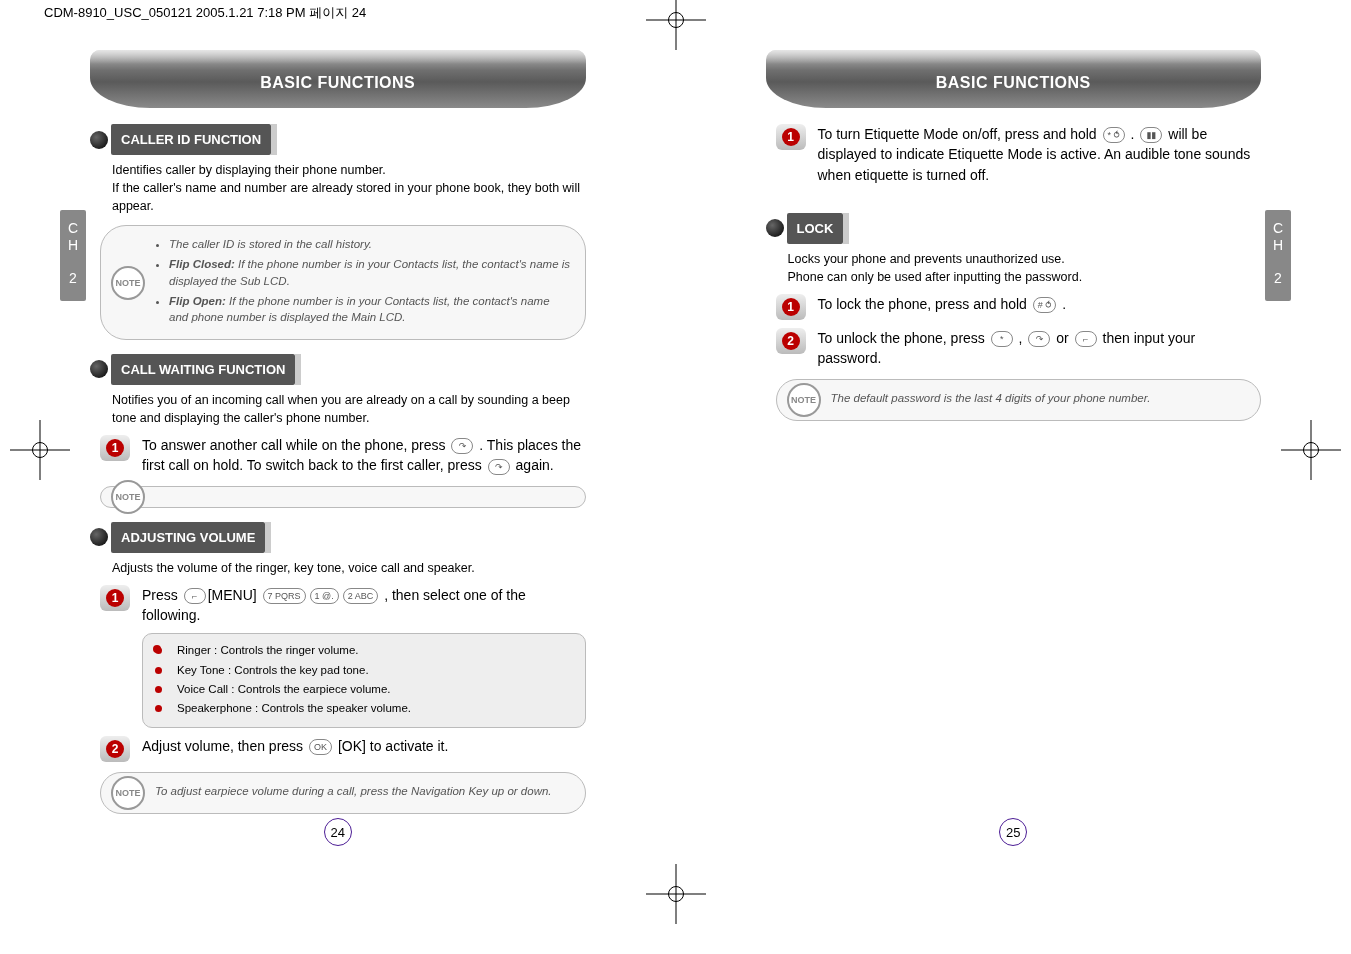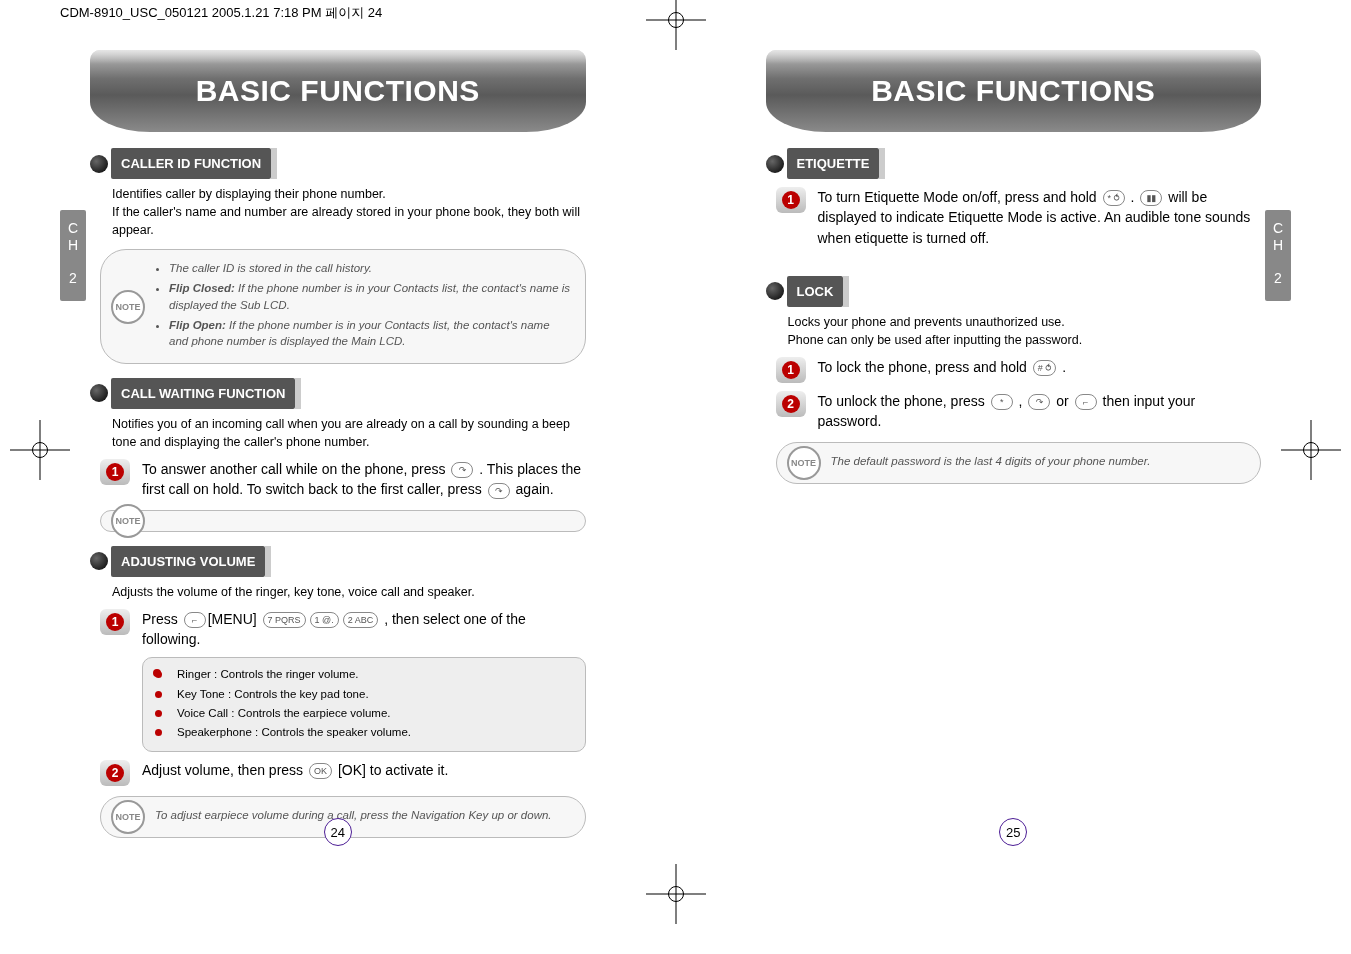--- a/index.html
+++ b/index.html
@@ -6,21 +6,21 @@
   body {
     font-family: Arial, Helvetica, sans-serif;
     background: #fff;
     width: 1351px;
     height: 954px;
     position: relative;
     color: #000;
   }
   .header-strip {
     position: absolute;
-    top: 0; left: 60px;
+    top: 0; left: 44px;
     font-size: 13px;
     color: #000;
     padding: 4px 0;
   }
   .spread {
     display: flex;
     position: absolute;
     top: 30px;
     left: 0;
     width: 100%;
@@ -43,23 +43,23 @@
     text-align: center;
     width: 26px;
     border-radius: 2px;
   }
   .chapter-tab.left { left: 60px; }
   .chapter-tab.right { right: 60px; }
   .title-band {
     background: linear-gradient(to bottom, #c0c0c0 0%, #6f6f6f 35%, #5a5a5a 55%, #8a8a8a 100%);
     color: #fff;
     font-weight: bold;
-    font-size: 30px;
+    font-size: 16px;
     text-align: center;
-    padding: 24px 0 24px 0;
+    padding: 24px 0 16px 0;
     border-radius: 10px 10px 60px 60px / 10px 10px 30px 30px;
     margin-bottom: 16px;
     letter-spacing: 0.5px;
     position: relative;
   }
   .title-band::before {
     content:"";
     position:absolute;
     top:0;left:0;right:0;height:14px;
     background: linear-gradient(to bottom, rgba(255,255,255,0.6), rgba(255,255,255,0));
@@ -322,24 +322,20 @@
     </div>
 
     <div class="page-number left">24</div>
   </div>
 
   <div class="page page-right">
     <div class="chapter-tab right">C<br>H<br><br>2</div>
 
     <div class="title-band">BASIC FUNCTIONS</div>
 
-    <div class="section-heading">
-      <div class="bullet-circle"></div>
-      <div class="heading-label">ETIQUETTE</div>
-    </div>
     <div class="step">
       <div class="step-badge">
           <span>1</span>
         </div>
       <div class="step-text">
         <span>To turn Etiquette Mode on/off, press and hold </span><span class="inline-key">* ⥀</span><span> . </span><span class="inline-key">▮▮</span><span> will be displayed to indicate Etiquette Mode is active. An audible tone sounds when etiquette is turned off.</span>
       </div>
     </div>
 
     <div class="section-heading" style="margin-top:28px">

